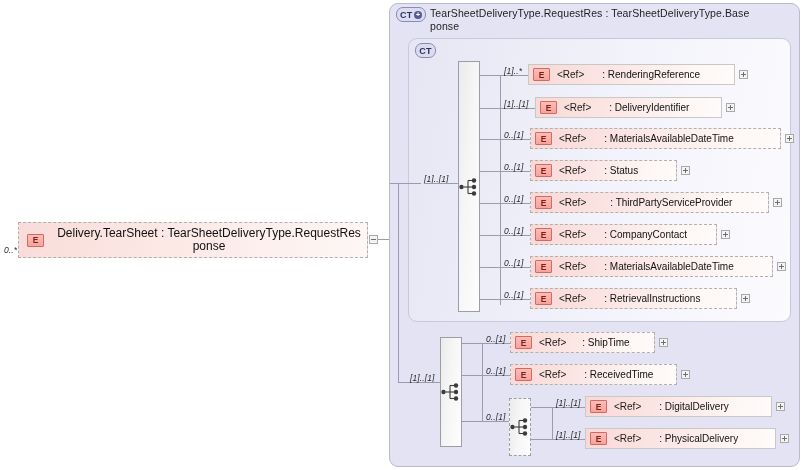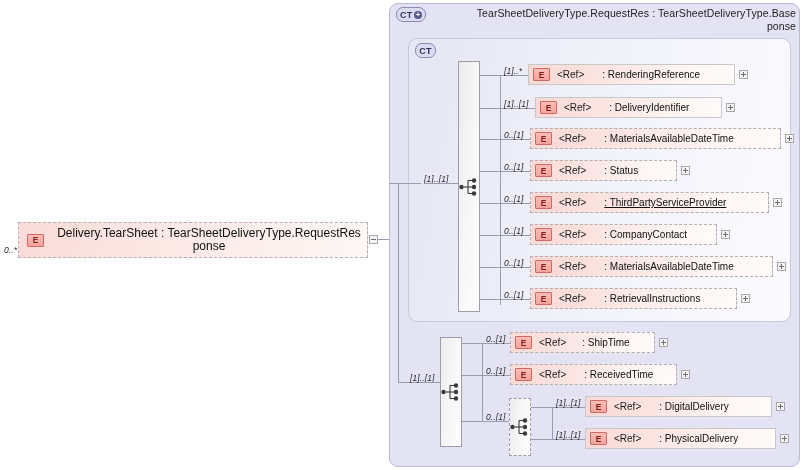--- a/index.html
+++ b/index.html
@@ -7,21 +7,21 @@
   #stage{position:relative;width:803px;height:470px;overflow:hidden;background:#fff;}
 
   
   .ct-outer{position:absolute;box-sizing:border-box;border:1px solid #b9b9cf;border-radius:9px;
             background:#e3e3f3;}
   .ct-inner{position:absolute;box-sizing:border-box;border:1px solid #c9c9dc;border-radius:9px;
             background:linear-gradient(100deg,#e6e6f4 0%,#f3f3fb 55%,#fbfbfe 100%);}
   .ct-badge{position:absolute;box-sizing:border-box;height:15px;border:1px solid #8a8ab5;
             border-radius:7px;background:#dcdcf0;color:#30305e;font-size:9px;font-weight:bold;
             letter-spacing:.2px;display:flex;align-items:center;justify-content:center;padding:0 3px;}
-  .ct-title{position:absolute;font-size:10.5px;color:#1d1d1d;line-height:13px;letter-spacing:.1px;text-align:right;}
+  .ct-title{position:absolute;font-size:10.5px;color:#1d1d1d;line-height:13px;letter-spacing:.1px;}
 
   
   .comp{position:absolute;box-sizing:border-box;
         background:linear-gradient(95deg,#ebebeb 0%,#f6f6f6 45%,#fdfdfd 100%);}
   .comp.solid{border:1px solid #9d9da8;}
   .comp.dashed{border:1px dashed #9d9da8;}
   .comp svg{position:absolute;left:50%;top:50%;transform:translate(-50%,-50%);}
 
   
   .el{position:absolute;box-sizing:border-box;height:21px;display:flex;align-items:center;
@@ -145,21 +145,21 @@
     <span class="ref">&lt;Ref&gt;</span>
     <span class="ename" style="margin-left:18px;">: Status</span>
   </div>
   <div class="pm plus" style="left:681px;top:166px;"></div>
 
   <div class="ln lnh" style="left:480px;top:203px;width:50px;"></div>
   <div class="card" style="left:504px;top:194px;">0..[1]</div>
   <div class="el opt" style="left:530px;top:192px;width:239px;">
     <span class="ebadge">E</span>
     <span class="ref">&lt;Ref&gt;</span>
-    <span class="ename" style="margin-left:18px;text-decoration:underline;">: ThirdPartyServiceProvider</span>
+    <span class="ename" style="margin-left:24px;">: ThirdPartyServiceProvider</span>
   </div>
   <div class="pm plus" style="left:773px;top:198px;"></div>
 
   <div class="ln lnh" style="left:480px;top:235px;width:50px;"></div>
   <div class="card" style="left:504px;top:226px;">0..[1]</div>
   <div class="el opt" style="left:530px;top:224px;width:187px;">
     <span class="ebadge">E</span>
     <span class="ref">&lt;Ref&gt;</span>
     <span class="ename" style="margin-left:18px;">: CompanyContact</span>
   </div>

